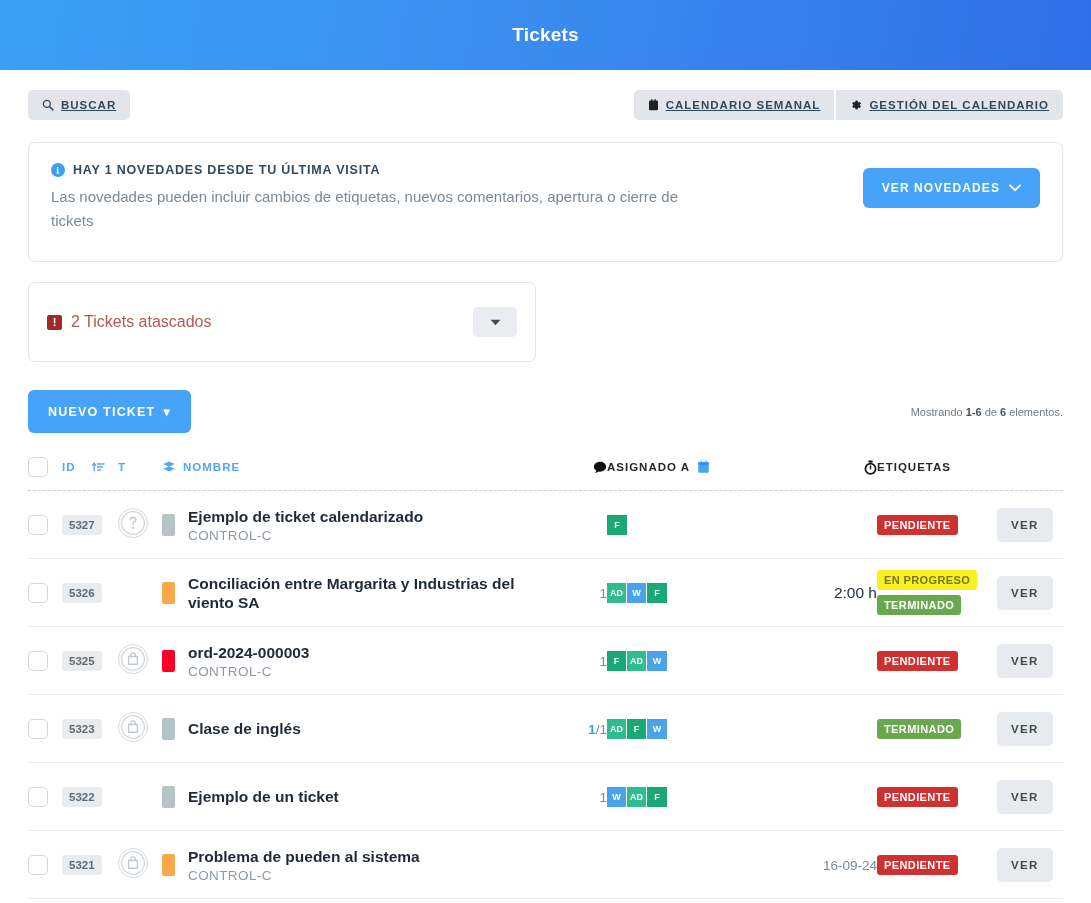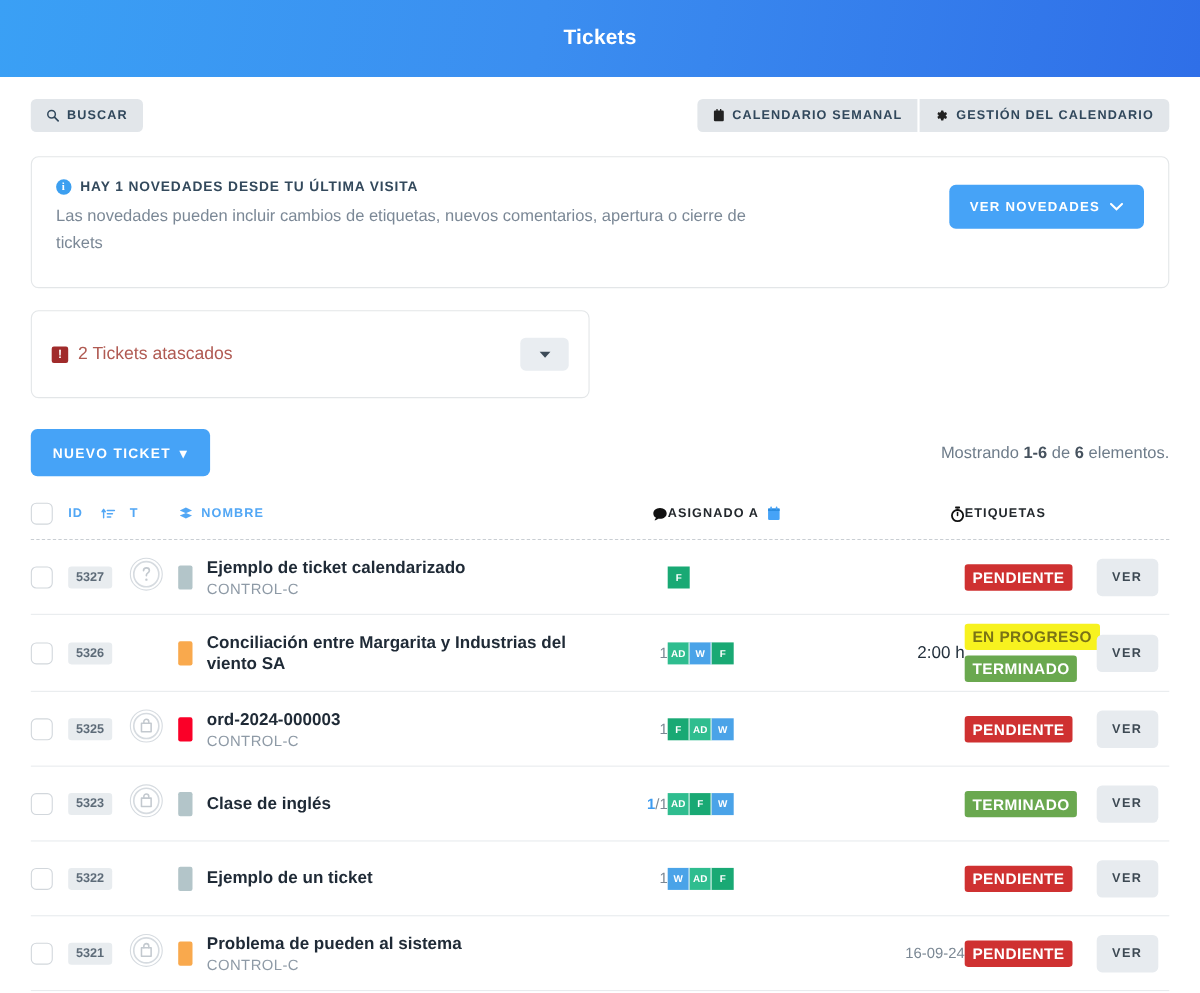--- a/index.html
+++ b/index.html
@@ -36,20 +36,21 @@
     border-radius: 5px;
     color: #31485c;
     font-size: 11.5px;
     font-weight: bold;
     letter-spacing: 1px;
     padding: 9px 14px;
     display: inline-flex; align-items: center; gap: 7px;
     cursor: pointer;
     font-family: "Liberation Sans", sans-serif;
     white-space: nowrap;
+    text-decoration: underline;
   }
   .toolbar-right { display: flex; gap: 2px; }
   .toolbar-right .btn-gray:first-child { border-radius: 5px 0 0 5px; }
   .toolbar-right .btn-gray:last-child  { border-radius: 0 5px 5px 0; }
   .ico { display: inline-flex; align-items: center; }
 
   
   .alert-card {
     margin: 22px 28px 0 28px;
     border: 1px solid #e3e6e8;
@@ -128,21 +129,21 @@
     display: flex; align-items: center; justify-content: space-between;
   }
   .btn-new {
     background: #46a3f7; border: none; border-radius: 6px;
     color: #fff; font-size: 12.5px; font-weight: bold; letter-spacing: 1.2px;
     padding: 14px 20px;
     cursor: pointer; display: inline-flex; align-items: center; gap: 8px;
     font-family: "Liberation Sans", sans-serif;
   }
   .showing {
-    color: #6e7c8a; font-size: 15px;
+    color: #6e7c8a; font-size: 11px;
   }
   .showing b { color: #46525e; }
 
   
   .table { margin: 24px 28px 0 28px; }
   .thead {
     display: flex; align-items: center;
     border-bottom: 1px dashed #c9ced3;
     padding-bottom: 13px;
   }
@@ -198,21 +199,21 @@
     color: #fff; font-size: 9px; font-weight: bold;
     display: inline-flex; align-items: center; justify-content: center;
     overflow: hidden; white-space: nowrap;
     border-right: 1px solid #ffffff;
   }
   .av:last-child { border-right: none; }
   .timecell { font-size: 15.5px; color: #24313d; }
   .datecell { font-size: 13.5px; color: #7b8894; }
   .tags { display: flex; flex-direction: column; gap: 5px; align-items: flex-start; }
   .tag {
-    font-size: 14px; font-weight: bold; letter-spacing: .4px;
+    font-size: 11px; font-weight: bold; letter-spacing: .4px;
     border-radius: 3px; padding: 4px 7px; display: inline-block;
     white-space: nowrap;
   }
   .btn-ver {
     background: #e7ebef; border: none; border-radius: 5px;
     color: #3d4953; font-size: 11.5px; font-weight: bold; letter-spacing: 1.3px;
     padding: 11px 14px; cursor: pointer;
     font-family: "Liberation Sans", sans-serif;
   }
 </style>

